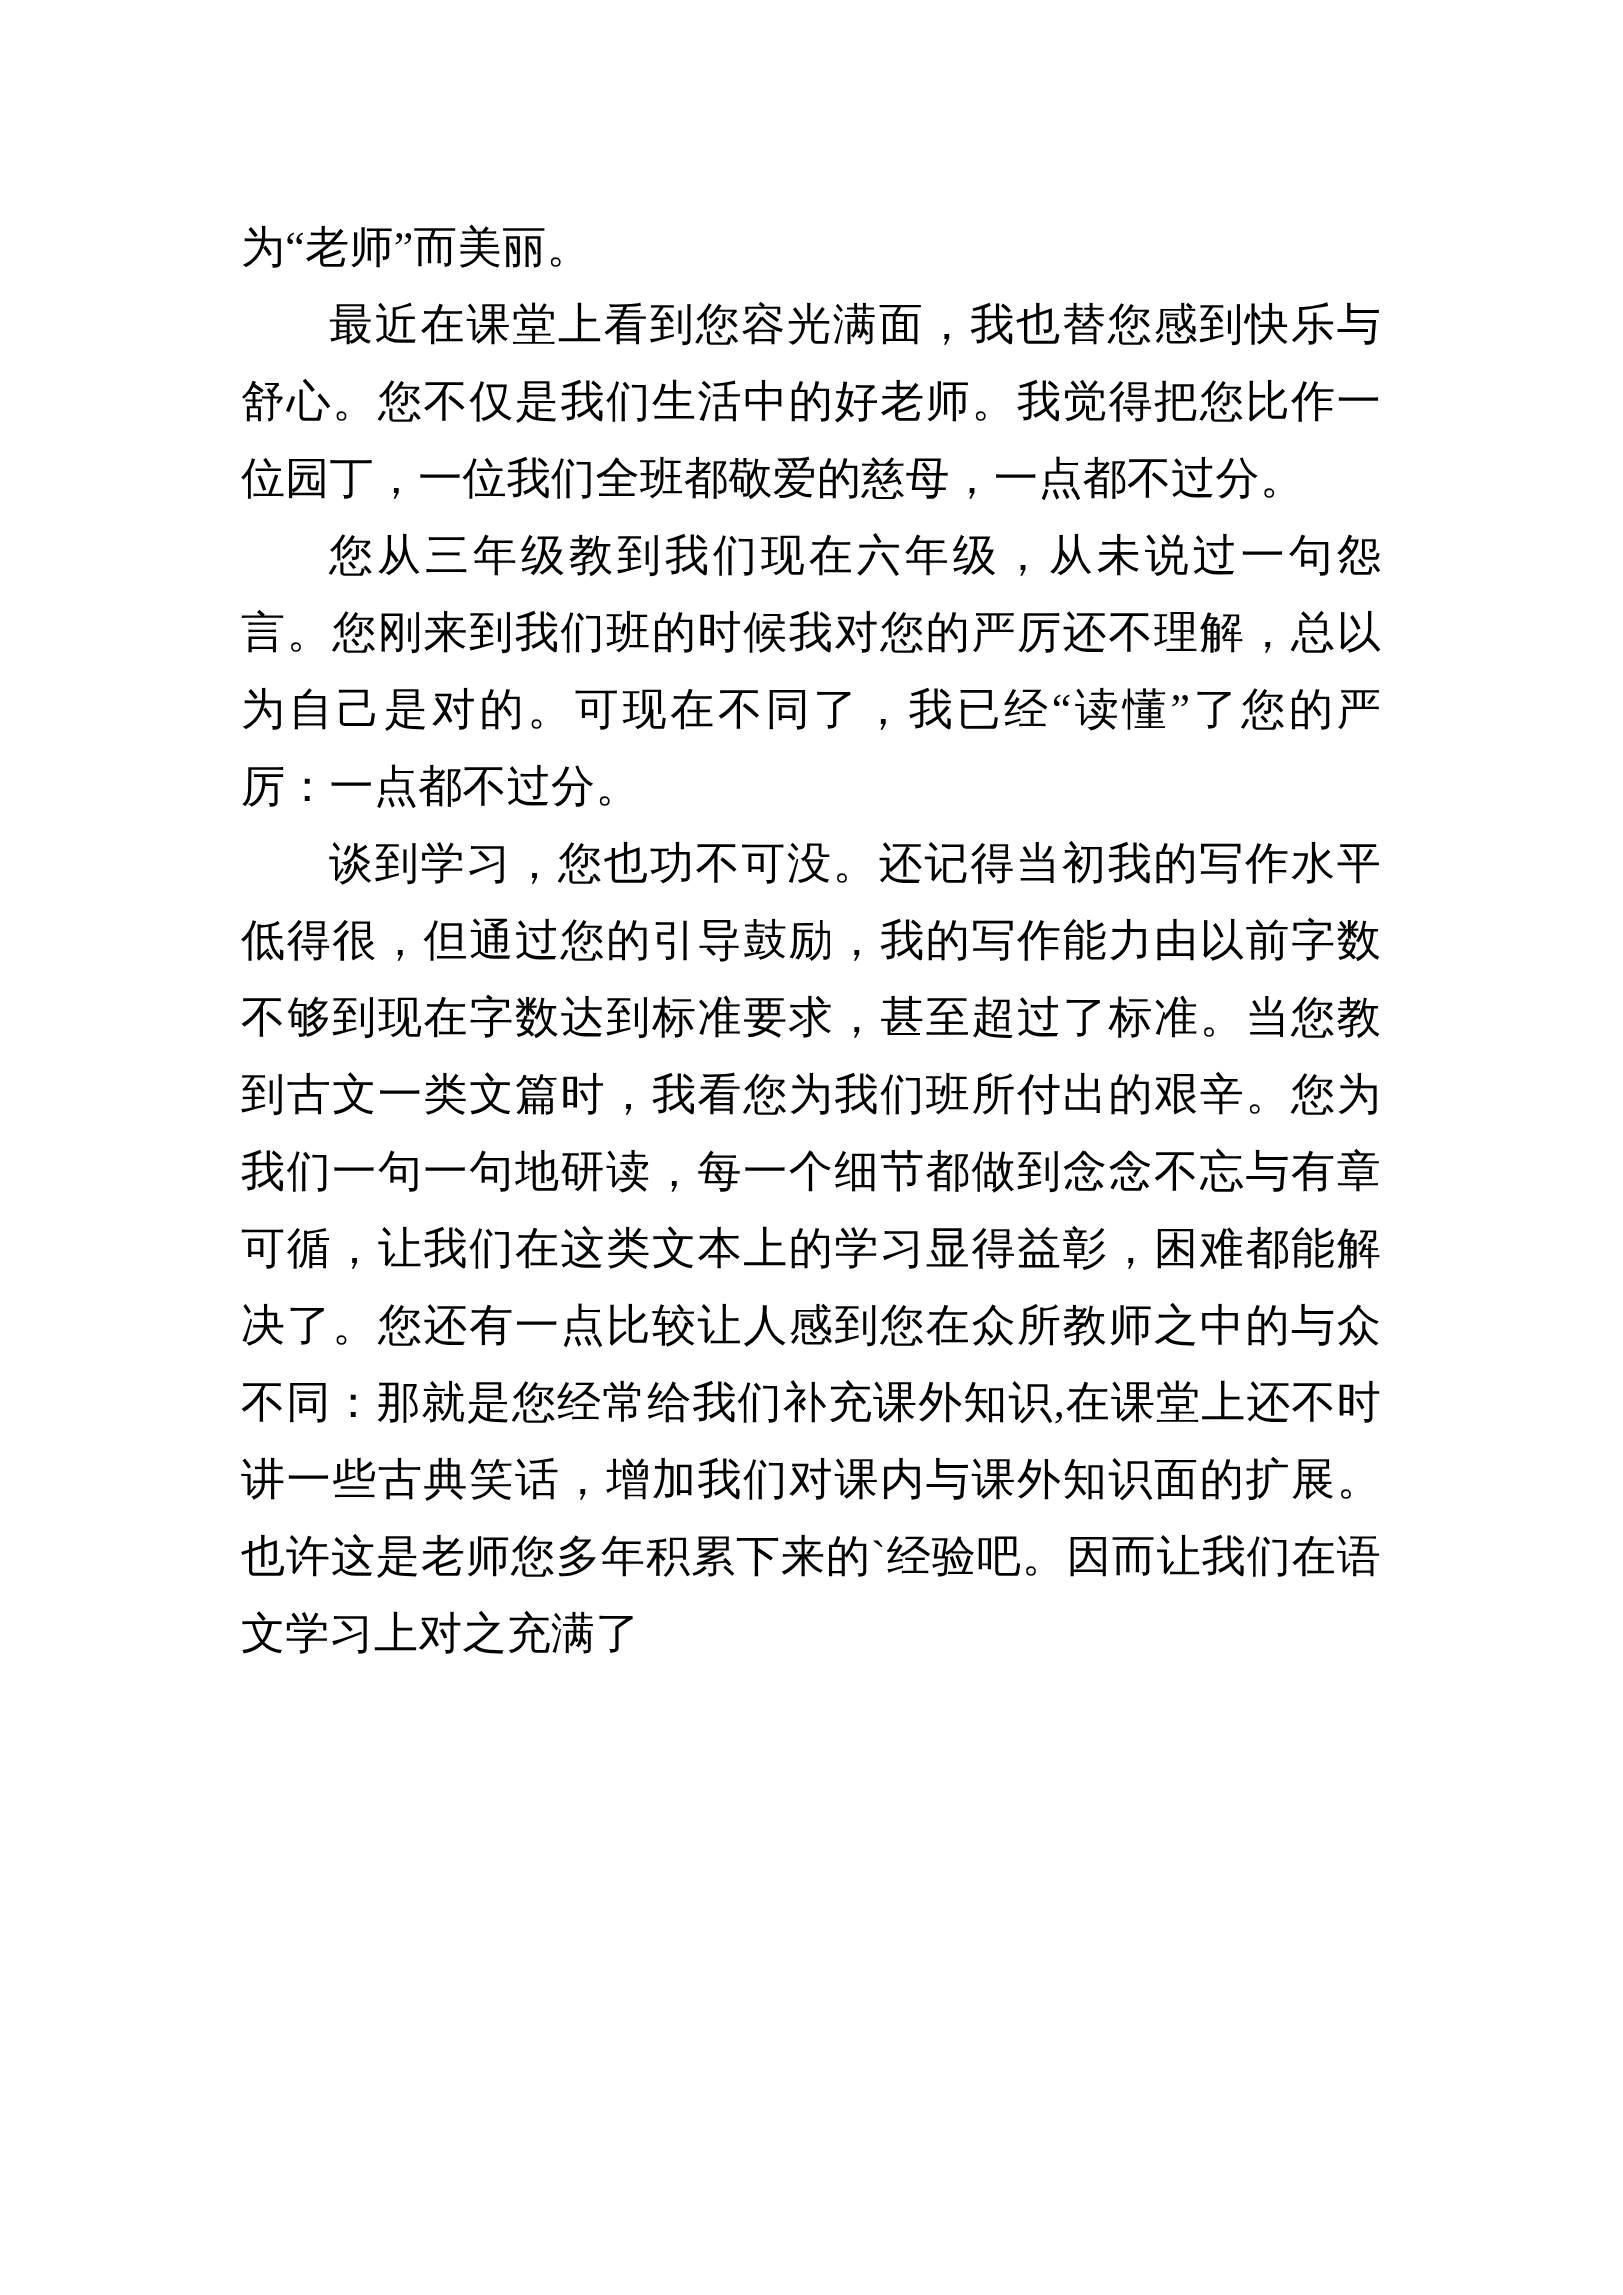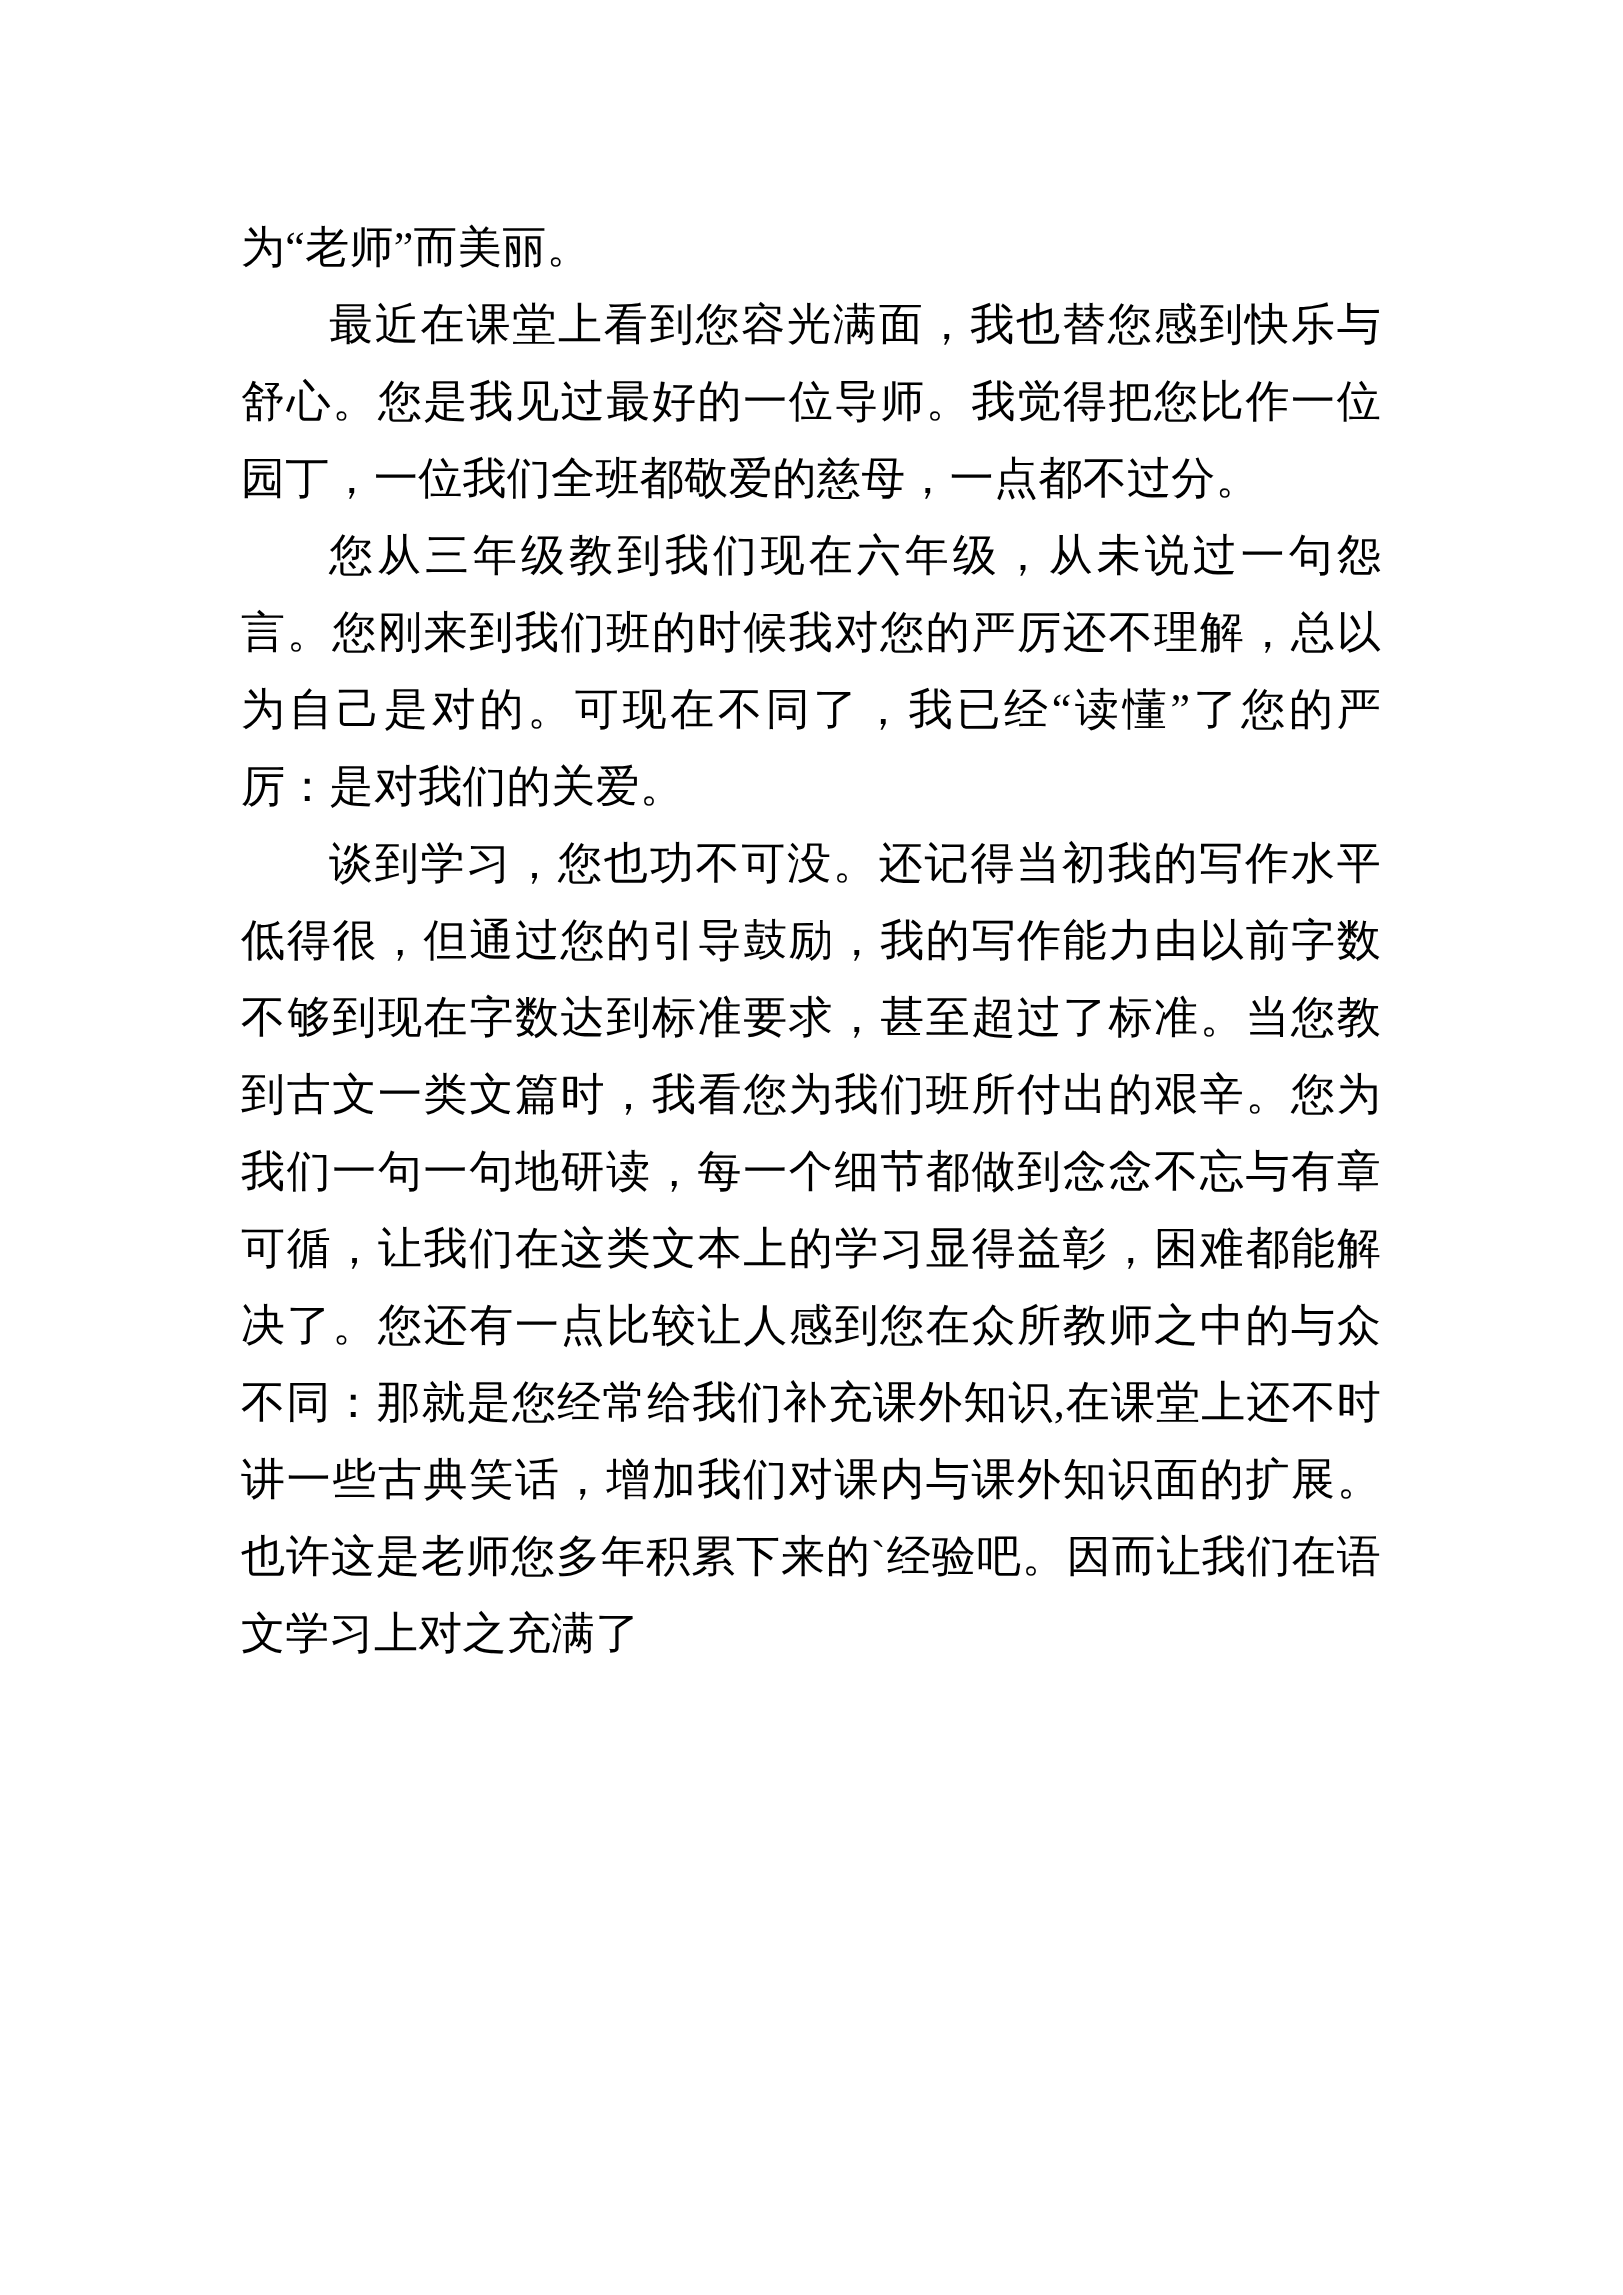--- a/index.html
+++ b/index.html
@@ -36,18 +36,18 @@
     .para.no-indent {
       text-indent: 0;
     }
   </style>
 </head>
 <body>
 
 <div class="page">
   <div class="content">
     <p class="para no-indent">为“老师”而美丽。</p>
-    <p class="para">最近在课堂上看到您容光满面，我也替您感到快乐与舒心。您是我见过最好的一位导师。我觉得把您比作一位园丁，一位我们全班都敬爱的慈母，一点都不过分。</p>
-    <p class="para">您从三年级教到我们现在六年级，从未说过一句怨言。您刚来到我们班的时候我对您的严厉还不理解，总以为自己是对的。可现在不同了，我已经“读懂”了您的严厉：是对我们的关爱。</p>
+    <p class="para">最近在课堂上看到您容光满面，我也替您感到快乐与舒心。您不仅是我们生活中的好老师。我觉得把您比作一位园丁，一位我们全班都敬爱的慈母，一点都不过分。</p>
+    <p class="para">您从三年级教到我们现在六年级，从未说过一句怨言。您刚来到我们班的时候我对您的严厉还不理解，总以为自己是对的。可现在不同了，我已经“读懂”了您的严厉：一点都不过分。</p>
     <p class="para">谈到学习，您也功不可没。还记得当初我的写作水平低得很，但通过您的引导鼓励，我的写作能力由以前字数不够到现在字数达到标准要求，甚至超过了标准。当您教到古文一类文篇时，我看您为我们班所付出的艰辛。您为我们一句一句地研读，每一个细节都做到念念不忘与有章可循，让我们在这类文本上的学习显得益彰，困难都能解决了。您还有一点比较让人感到您在众所教师之中的与众不同：那就是您经常给我们补充课外知识,在课堂上还不时讲一些古典笑话，增加我们对课内与课外知识面的扩展。也许这是老师您多年积累下来的`经验吧。因而让我们在语文学习上对之充满了</p>
   </div>
 </div>
 
 
 </body></html>

